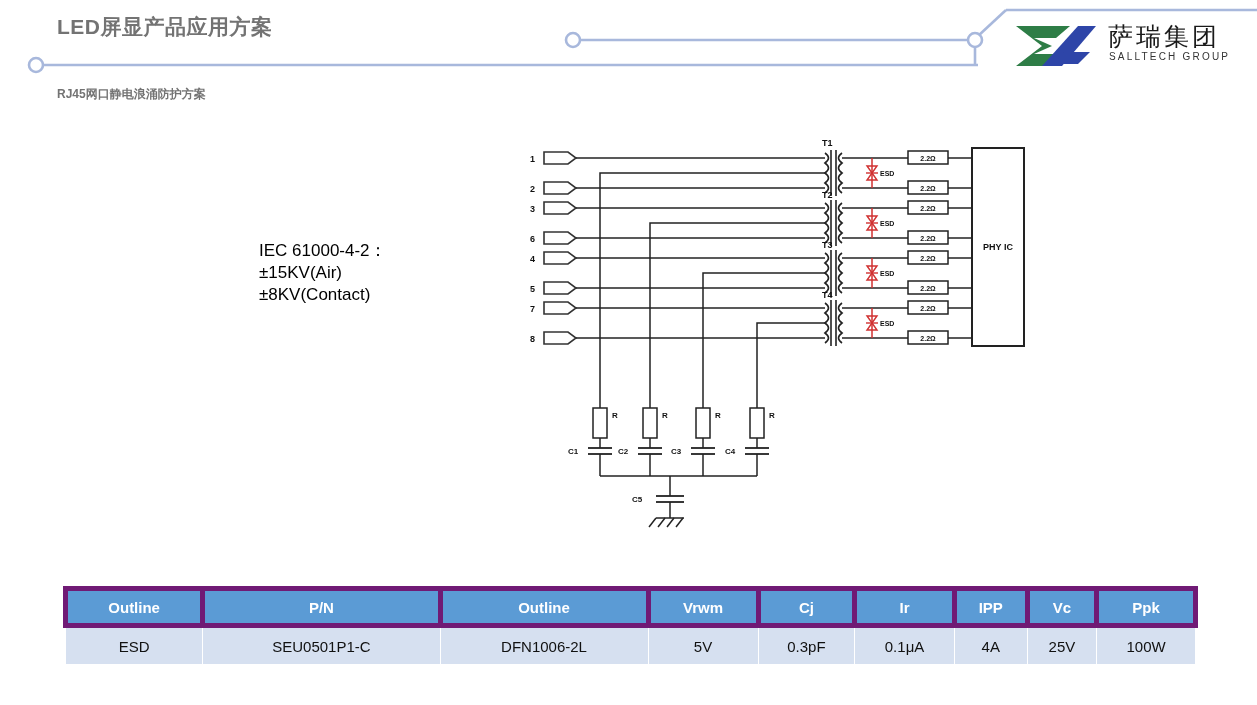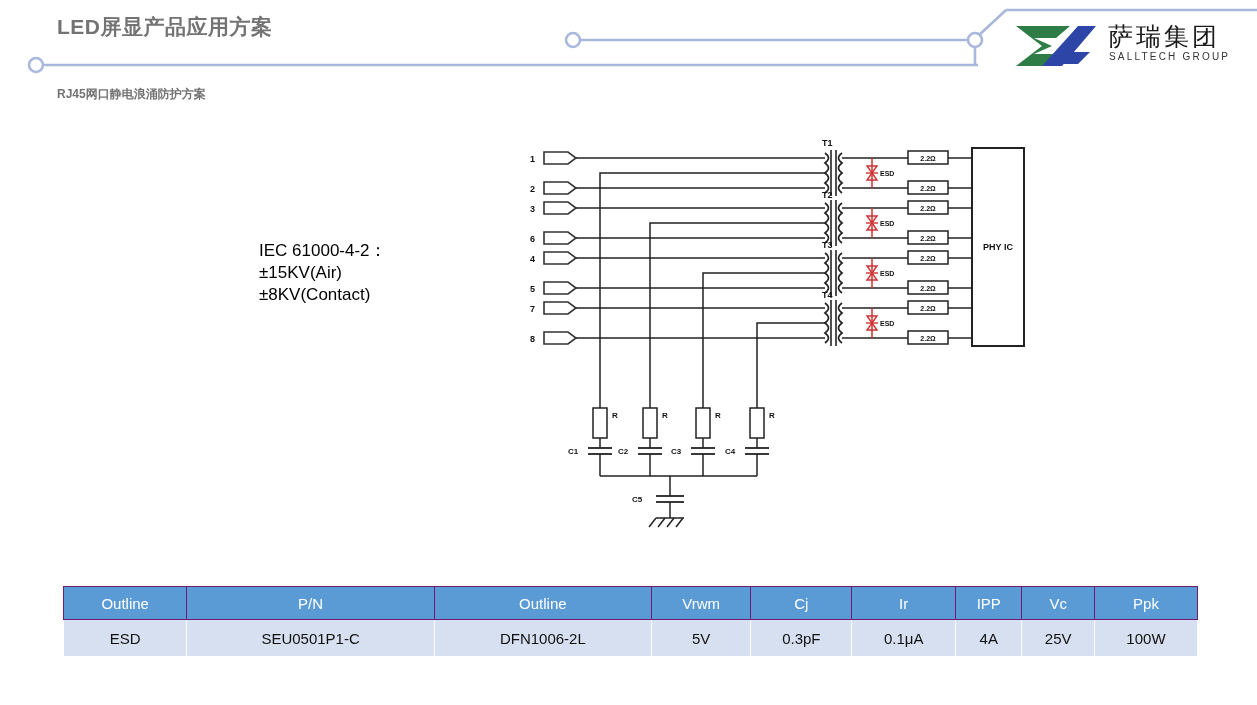--- a/index.html
+++ b/index.html
@@ -39,22 +39,22 @@
     font-size:17px;color:#000;line-height:22px;white-space:pre;margin-left:28px;
   }
   
   #schematic{position:absolute;left:520px;top:140px;width:520px;height:395px;}
   
   #spec-table{
     position:absolute;left:63px;top:586px;
     width:1135px;border-collapse:collapse;
   }
   #spec-table th{
-    background:#5B9BD5;color:#fff;font-size:15px;font-weight:normal;
-    height:30px;border:1px solid #701a75;text-align:center;
+    background:#5B9BD5;color:#fff;font-size:15px;font-weight:bold;
+    height:30px;border:5px solid #701a75;text-align:center;
   }
   #spec-table td{
     background:#D6E0F0;color:#111;font-size:15px;
     height:34px;border:1px solid #ffffff;text-align:center;
   }
 </style>
 </head>
 <body>
 
 <div id="header">

